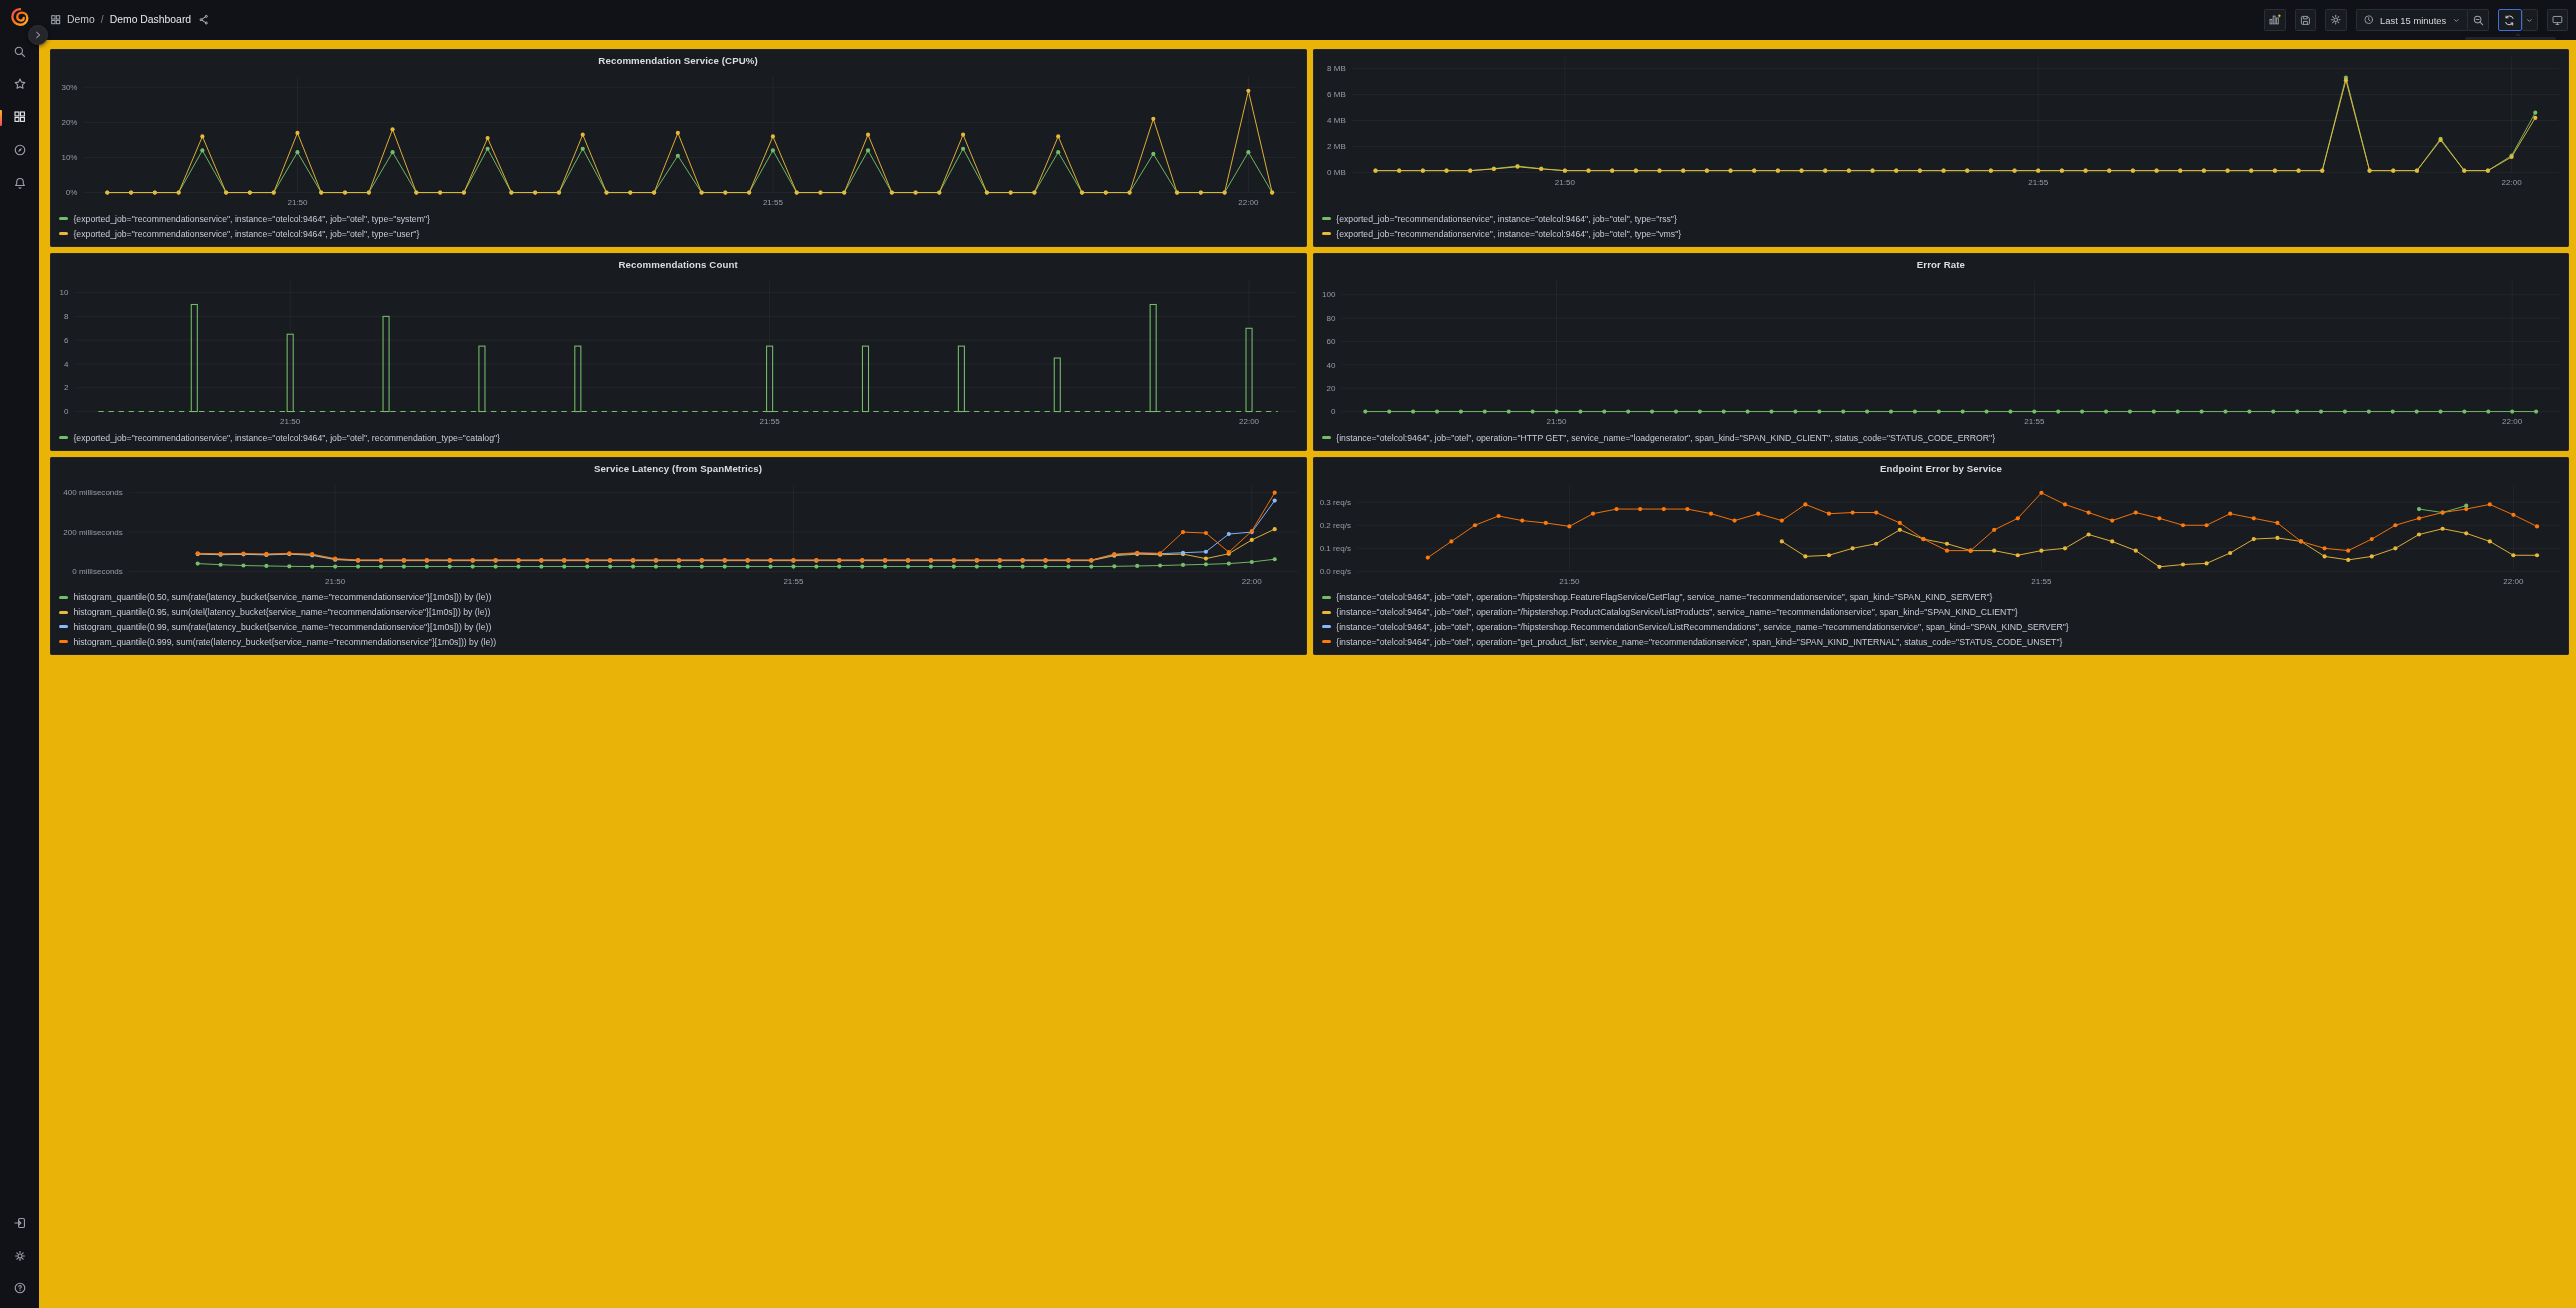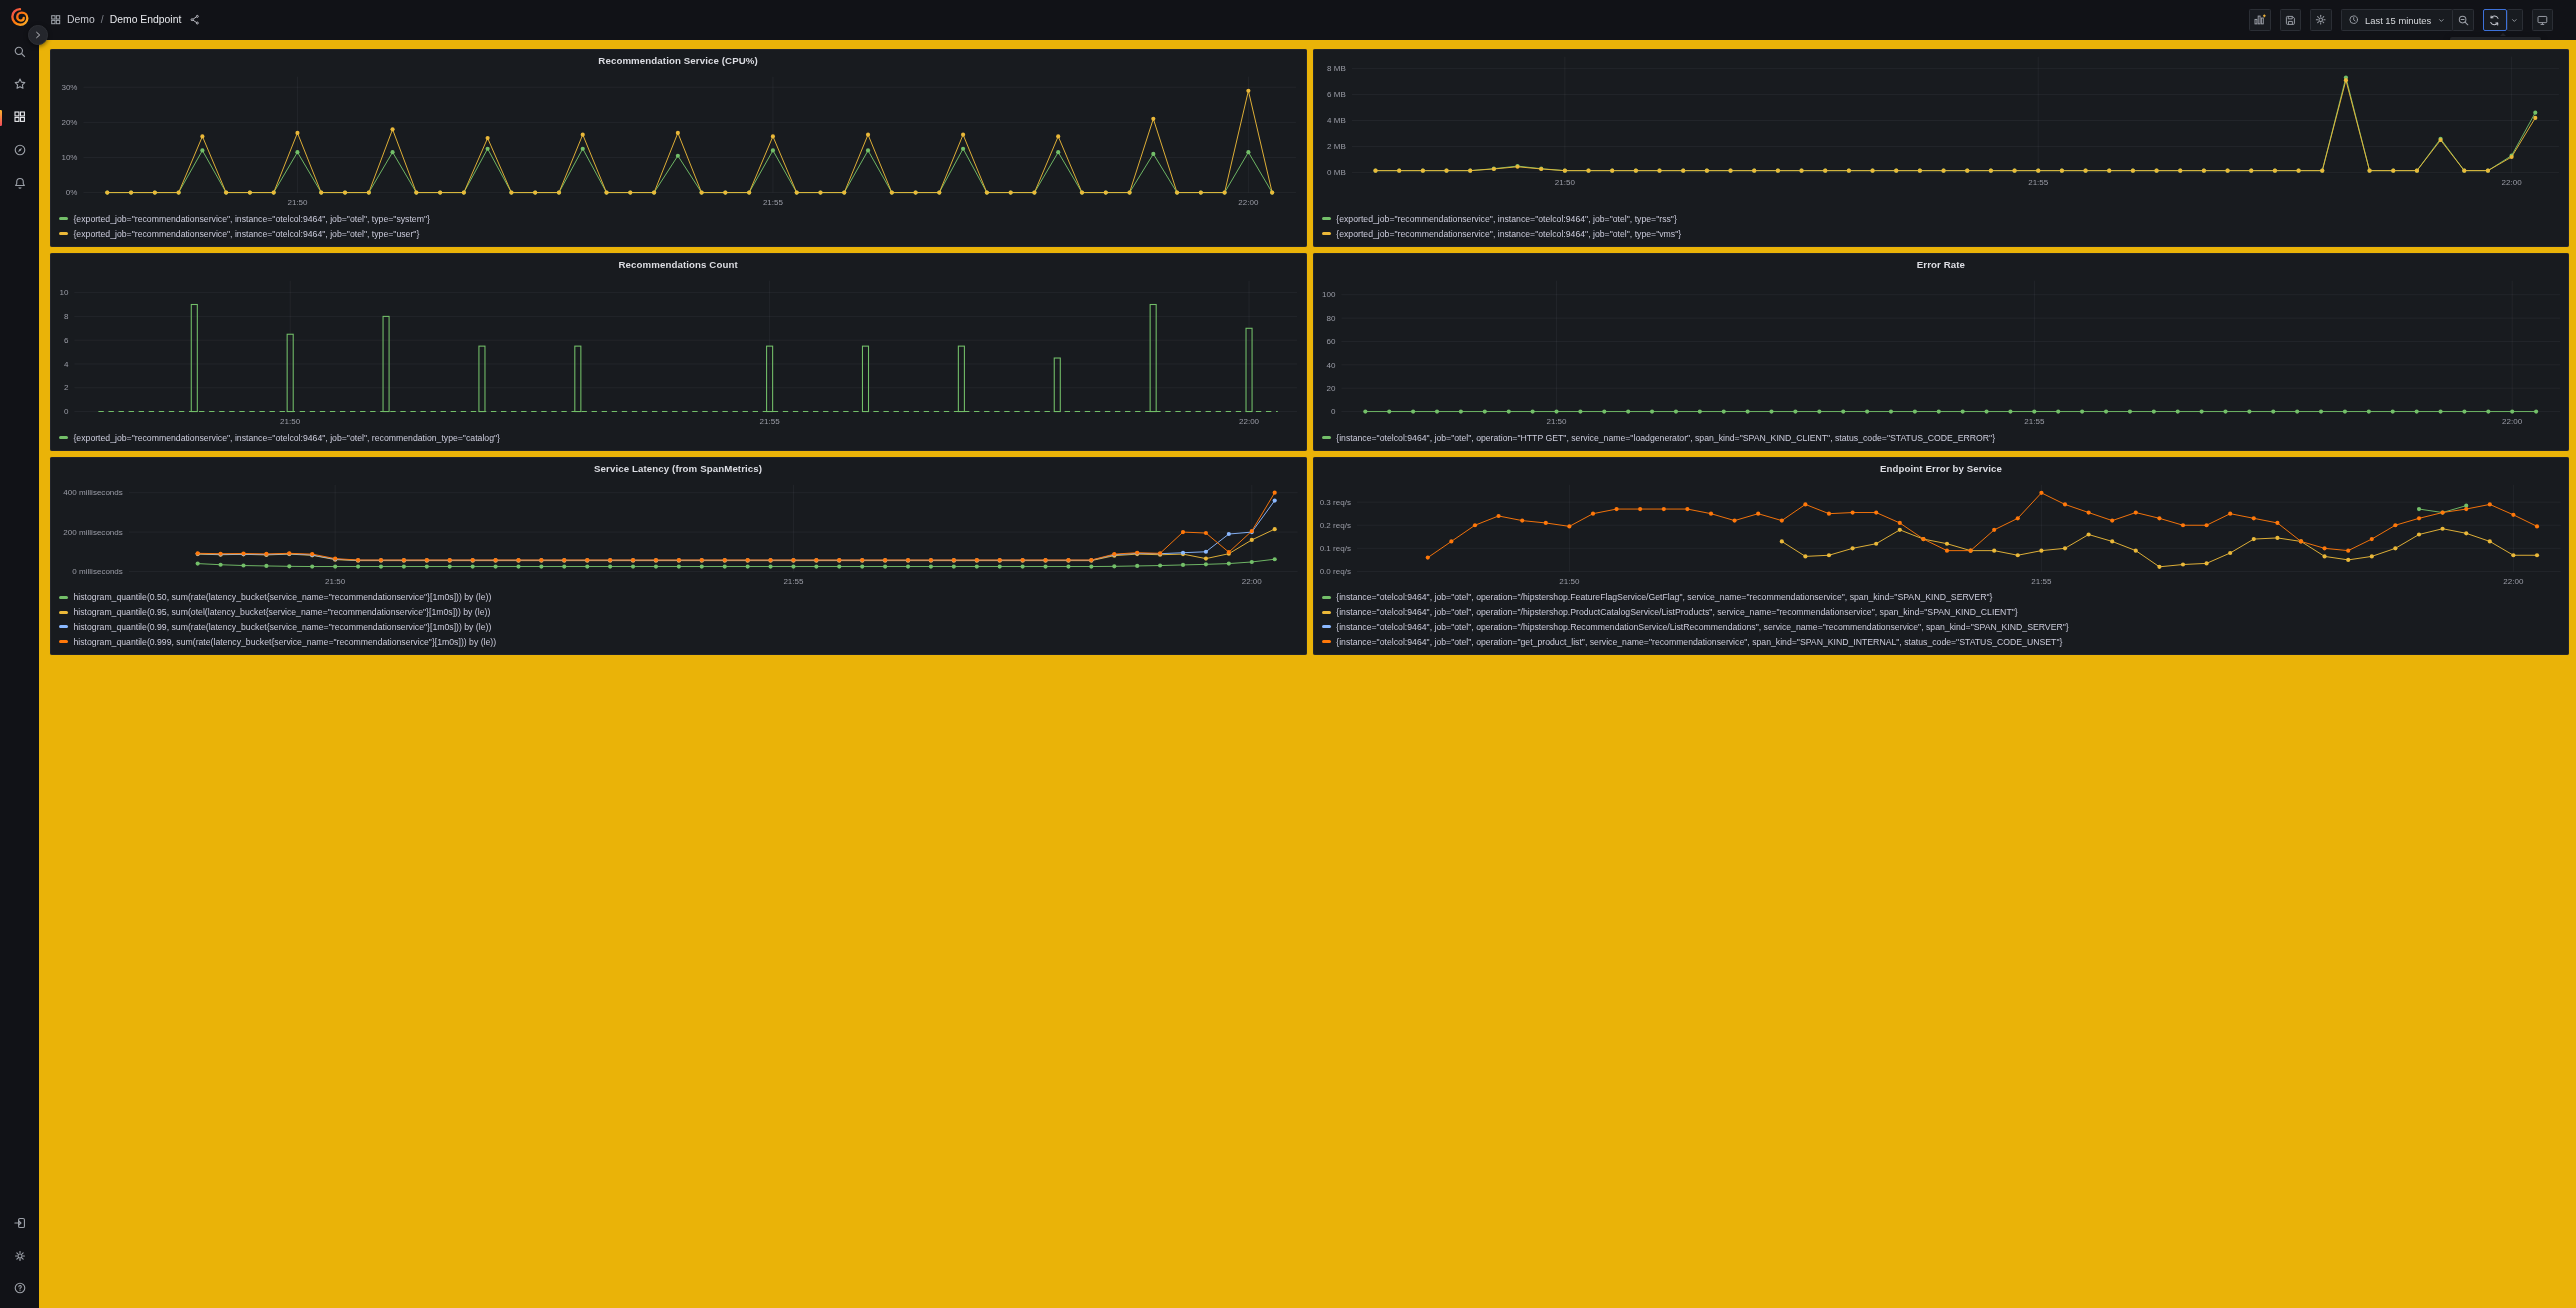--- a/index.html
+++ b/index.html
@@ -16,21 +16,21 @@
     border-radius:1.3px; cursor:pointer; }
   .nav-item svg { stroke:#9DA1A9; }
   .nav-item.active svg { stroke:#E9EAEE; }
   .nav-item.active::before { content:""; position:absolute; left:-8.7px; top:4px; width:2.7px; height:16px;
     border-radius:1.3px; background:linear-gradient(180deg,#FCB32C,#F2495C); }
   .expand-btn { position:absolute; left:28px; top:25px; width:19.5px; height:19.5px; border-radius:50%;
     background:#24262C; border:0.7px solid #2e3036; display:flex; align-items:center; justify-content:center;
     z-index:9; cursor:pointer; box-shadow:0 1.3px 4px rgba(0,0,0,.5); }
 
   
-  .topbar { position:absolute; left:39px; right:16px; top:0; height:40px; background:#111217;
+  .topbar { position:absolute; left:39px; right:1px; top:0; height:40px; background:#111217;
     display:flex; align-items:center; justify-content:space-between; padding:0 6.7px 0 10.7px; }
   .crumbs { display:flex; align-items:center; gap:6px; font-size:10.4px; }
   .crumb-first { color:#C9CAD1; cursor:pointer; }
   .crumb-sep { color:#7b7f87; }
   .crumb-current { color:#E9EAEE; }
   .crumbs svg { flex:0 0 auto; }
   .share-btn { cursor:pointer; display:flex; margin-left:1.3px; }
 
   .actions { display:flex; align-items:center; gap:9px; }
   .btn-group { display:flex; }
@@ -173,21 +173,21 @@
     <span style="display:flex">
       <svg width="11.4" height="11.4" viewBox="0 0 24 24" fill="none" stroke="#9DA1A9" stroke-width="2.2">
           <rect x="3.6" y="3.6" width="7" height="7"></rect>
           <rect x="13.4" y="3.6" width="7" height="7"></rect>
           <rect x="3.6" y="13.4" width="7" height="7"></rect>
           <rect x="13.4" y="13.4" width="7" height="7"></rect>
         </svg>
     </span>
     <span class="crumb-first">Demo</span>
     <span class="crumb-sep">/</span>
-    <span class="crumb-current">Demo Endpoint</span>
+    <span class="crumb-current">Demo Dashboard</span>
     <span class="share-btn">
       <svg width="11.4" height="11.4" viewBox="0 0 24 24" fill="none" stroke="#C9CAD1" stroke-width="1.9">
           <circle cx="17.5" cy="5" r="2.1"></circle>
           <circle cx="6.5" cy="12" r="2.1"></circle>
           <circle cx="17.5" cy="19" r="2.1"></circle>
           <line x1="8.4" y1="11" x2="15.6" y2="6.1"></line>
           <line x1="8.4" y1="13" x2="15.6" y2="17.9"></line>
         </svg>
     </span>
   </div>

